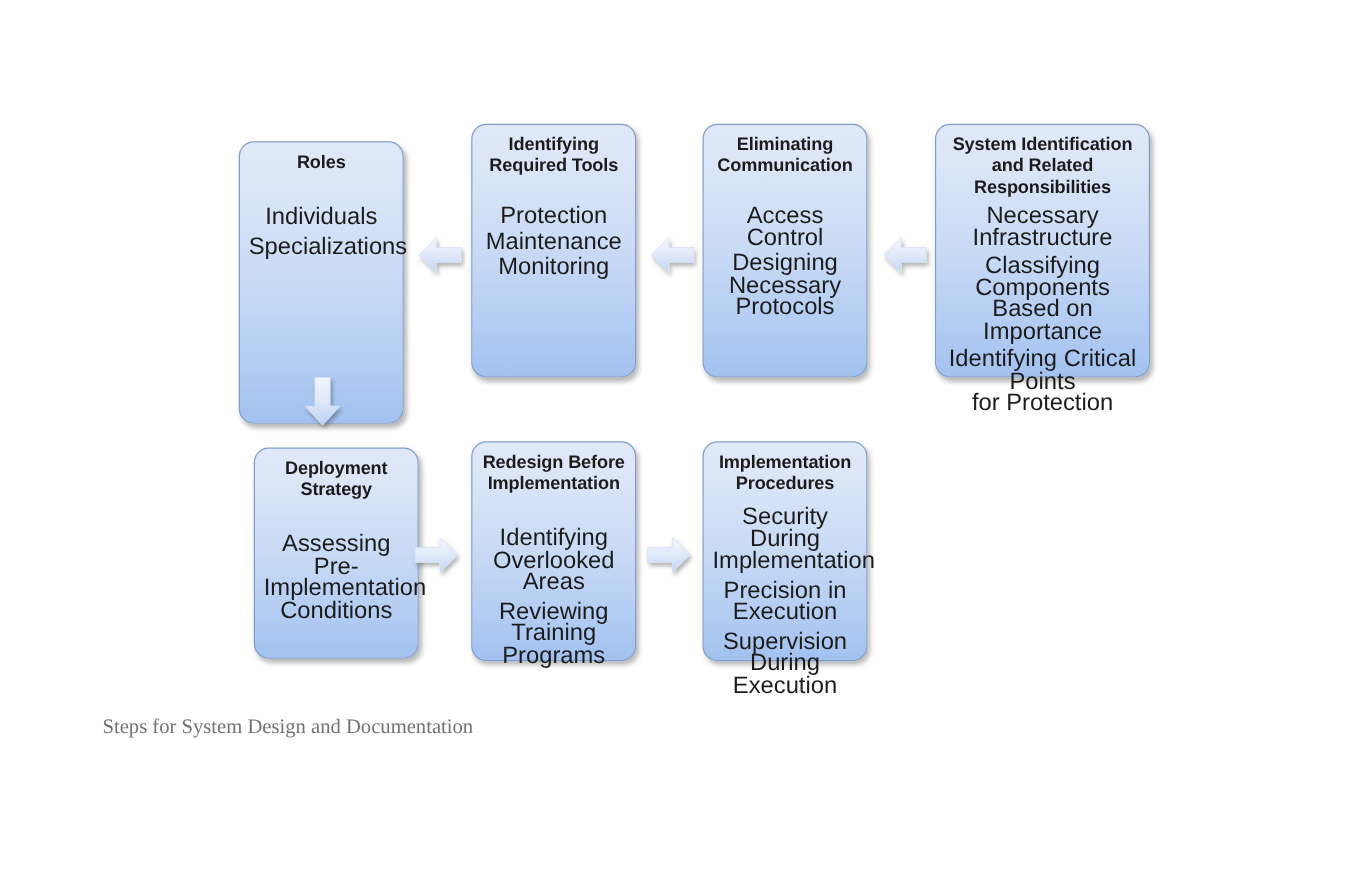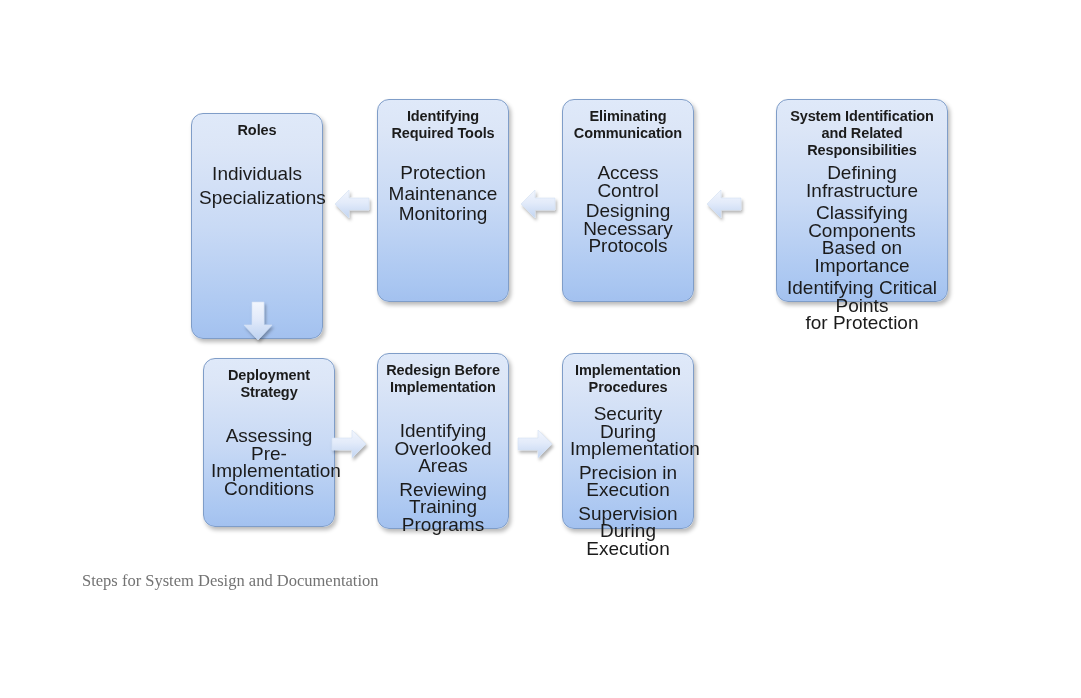--- a/index.html
+++ b/index.html
@@ -116,26 +116,26 @@
     <div class="node-title">Eliminating
 Communication</div>
     <div class="node-lines">
       <div class="node-line">Access Control</div>
       <div class="node-line">Designing
 Necessary
 Protocols</div>
     </div>
   </div>
 
-  <div class="node gap-xs" style="left:776px; top:99px; width:172px; height:203px;">
+  <div class="node gap-xs" style="left:748px; top:99px; width:172px; height:203px;">
     <div class="node-title">System Identification
 and Related
 Responsibilities</div>
     <div class="node-lines">
-      <div class="node-line">Defining Infrastructure</div>
+      <div class="node-line">Necessary Infrastructure</div>
       <div class="node-line">Classifying Components
 Based on Importance</div>
       <div class="node-line">Identifying Critical Points
 for Protection</div>
     </div>
   </div>
 
   <div class="node gap-lg" style="left:203px; top:358px; width:132px; height:169px;">
     <div class="node-title">Deployment
 Strategy</div>

